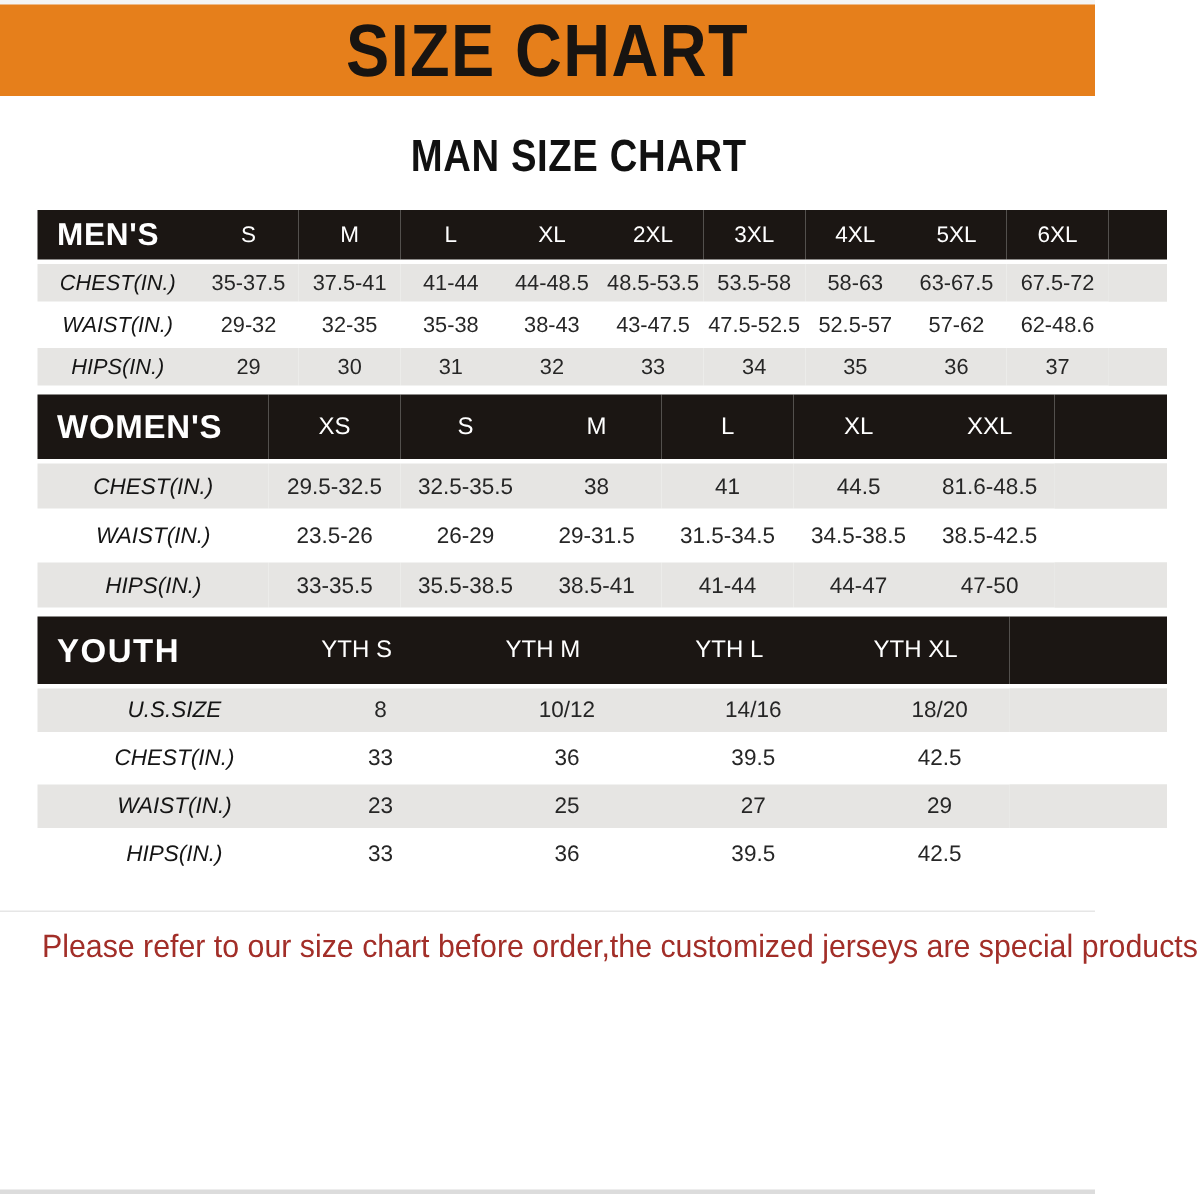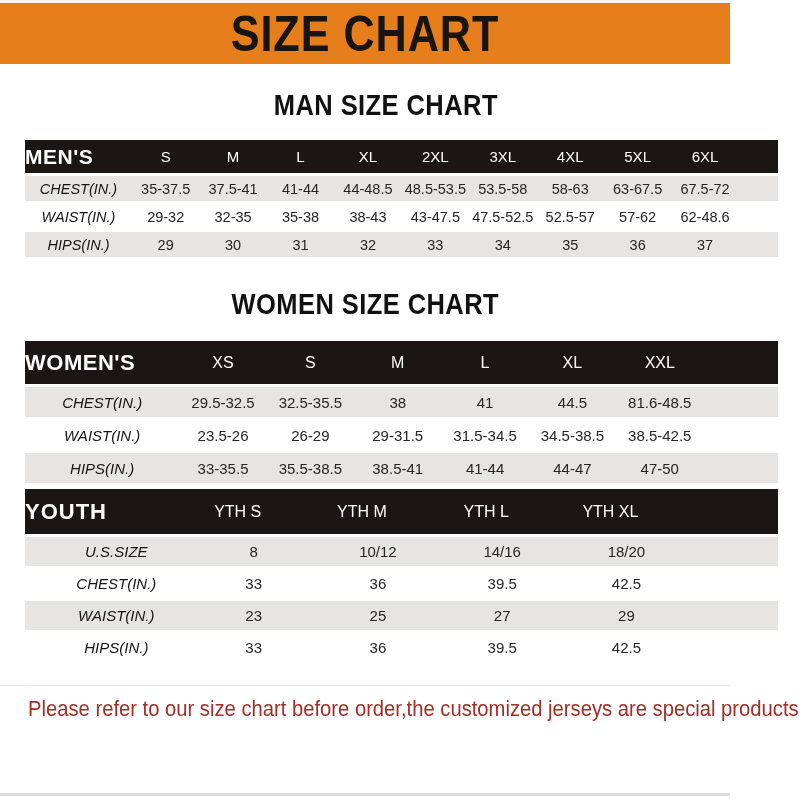--- a/index.html
+++ b/index.html
@@ -58,20 +58,21 @@
   tr.header-row th {
     background: #1B1613;
     color: #fff;
     font-weight: normal;
     text-align: center;
     vertical-align: middle;
   }
   tr.header-row th.group-label {
     font-weight: bold;
     text-align: left;
+    padding-left: 13px;
     letter-spacing: 0.5px;
   }
   tr.header-row th.spacer, tbody td.spacer { background: inherit; }
   tr.header-row th.spacer { background: #1B1613; }
   tbody tr { background: #fff; }
   tbody tr:nth-child(odd) { background: #E6E5E3; }
   tbody td {
     text-align: center;
     vertical-align: middle;
     color: #262626;
@@ -188,21 +189,20 @@
               <td>34</td>
               <td>35</td>
               <td>36</td>
               <td>37</td>
               <td class="spacer"></td>
             </tr>
           </tbody>
         </table>
       </section>
       <section class="sec-women">
-        <div class="section-title-wrap"><h2 class="section-title">WOMEN SIZE CHART</h2></div>
         <table class="size-table">
           <colgroup>
             <col style="width: 20.5%;">
             <col style="width: 11.6%;">
             <col style="width: 11.6%;">
             <col style="width: 11.6%;">
             <col style="width: 11.6%;">
             <col style="width: 11.6%;">
             <col style="width: 11.6%;">
             <col style="width: 9.9%;">

